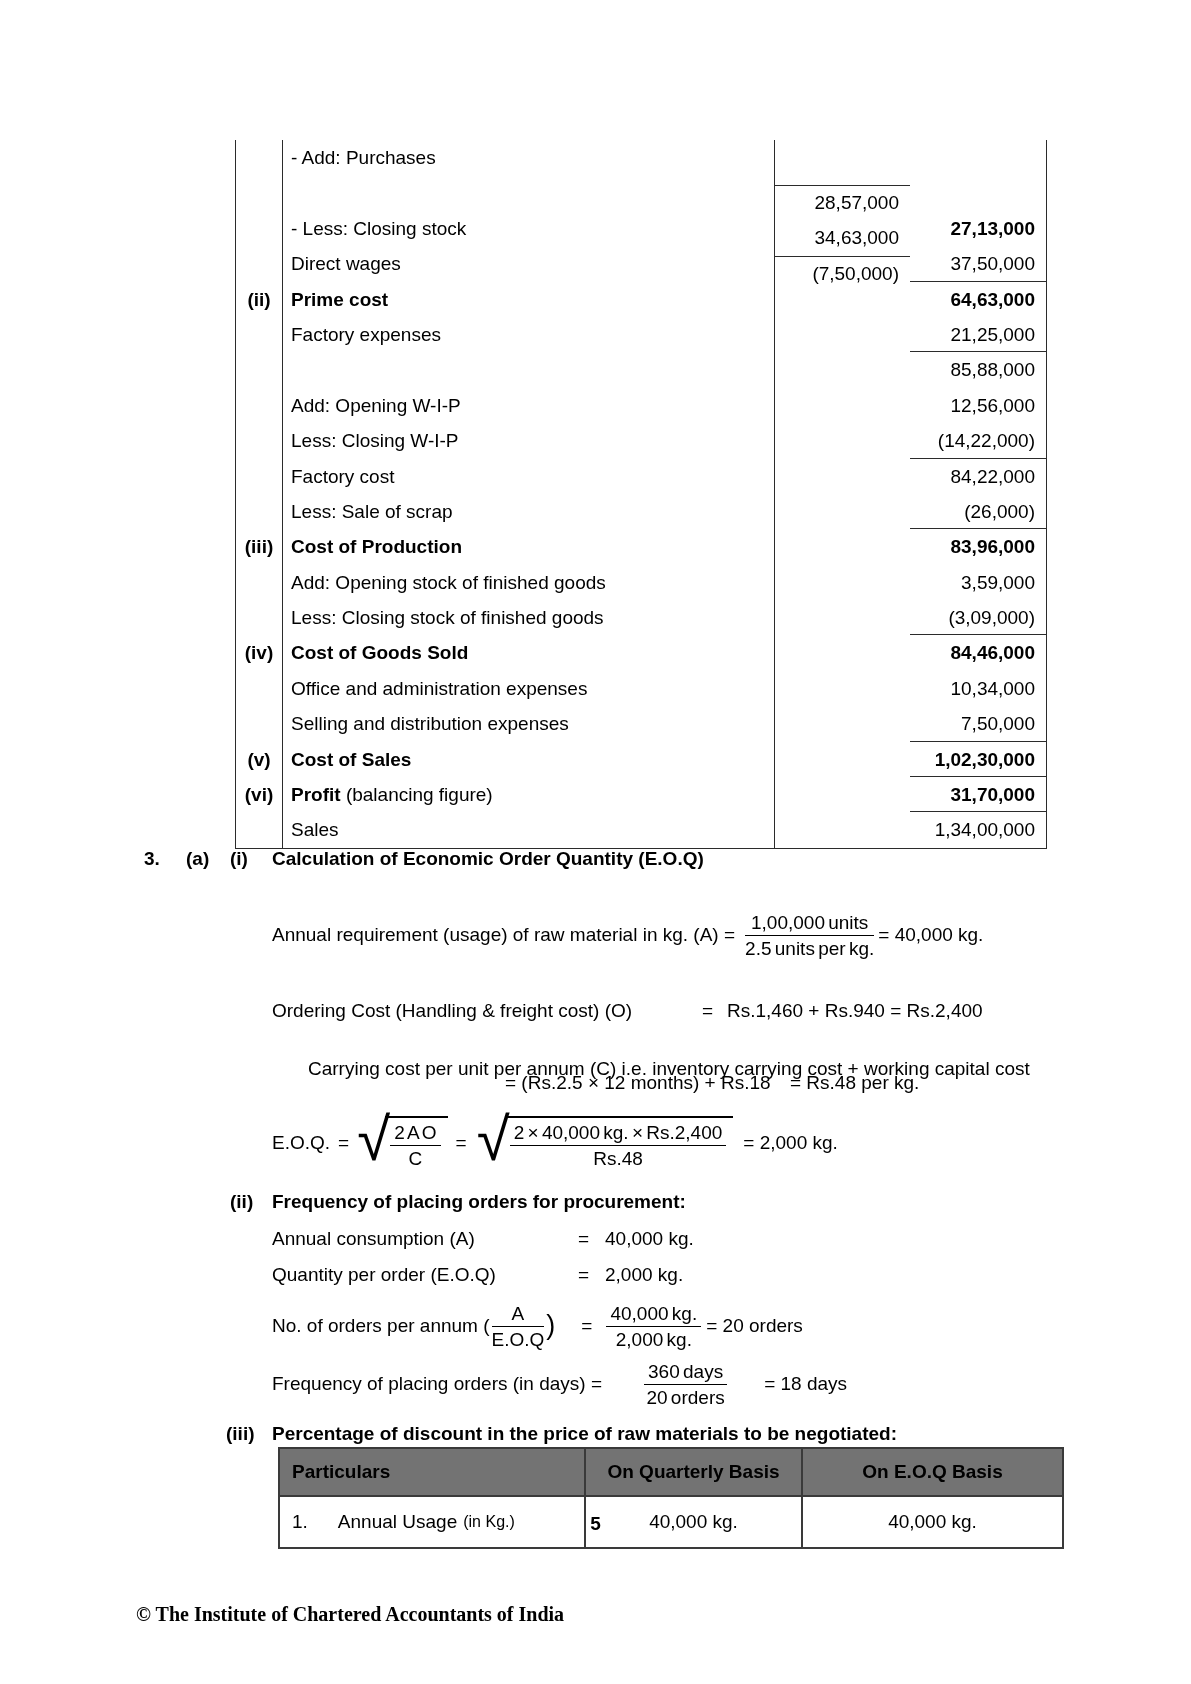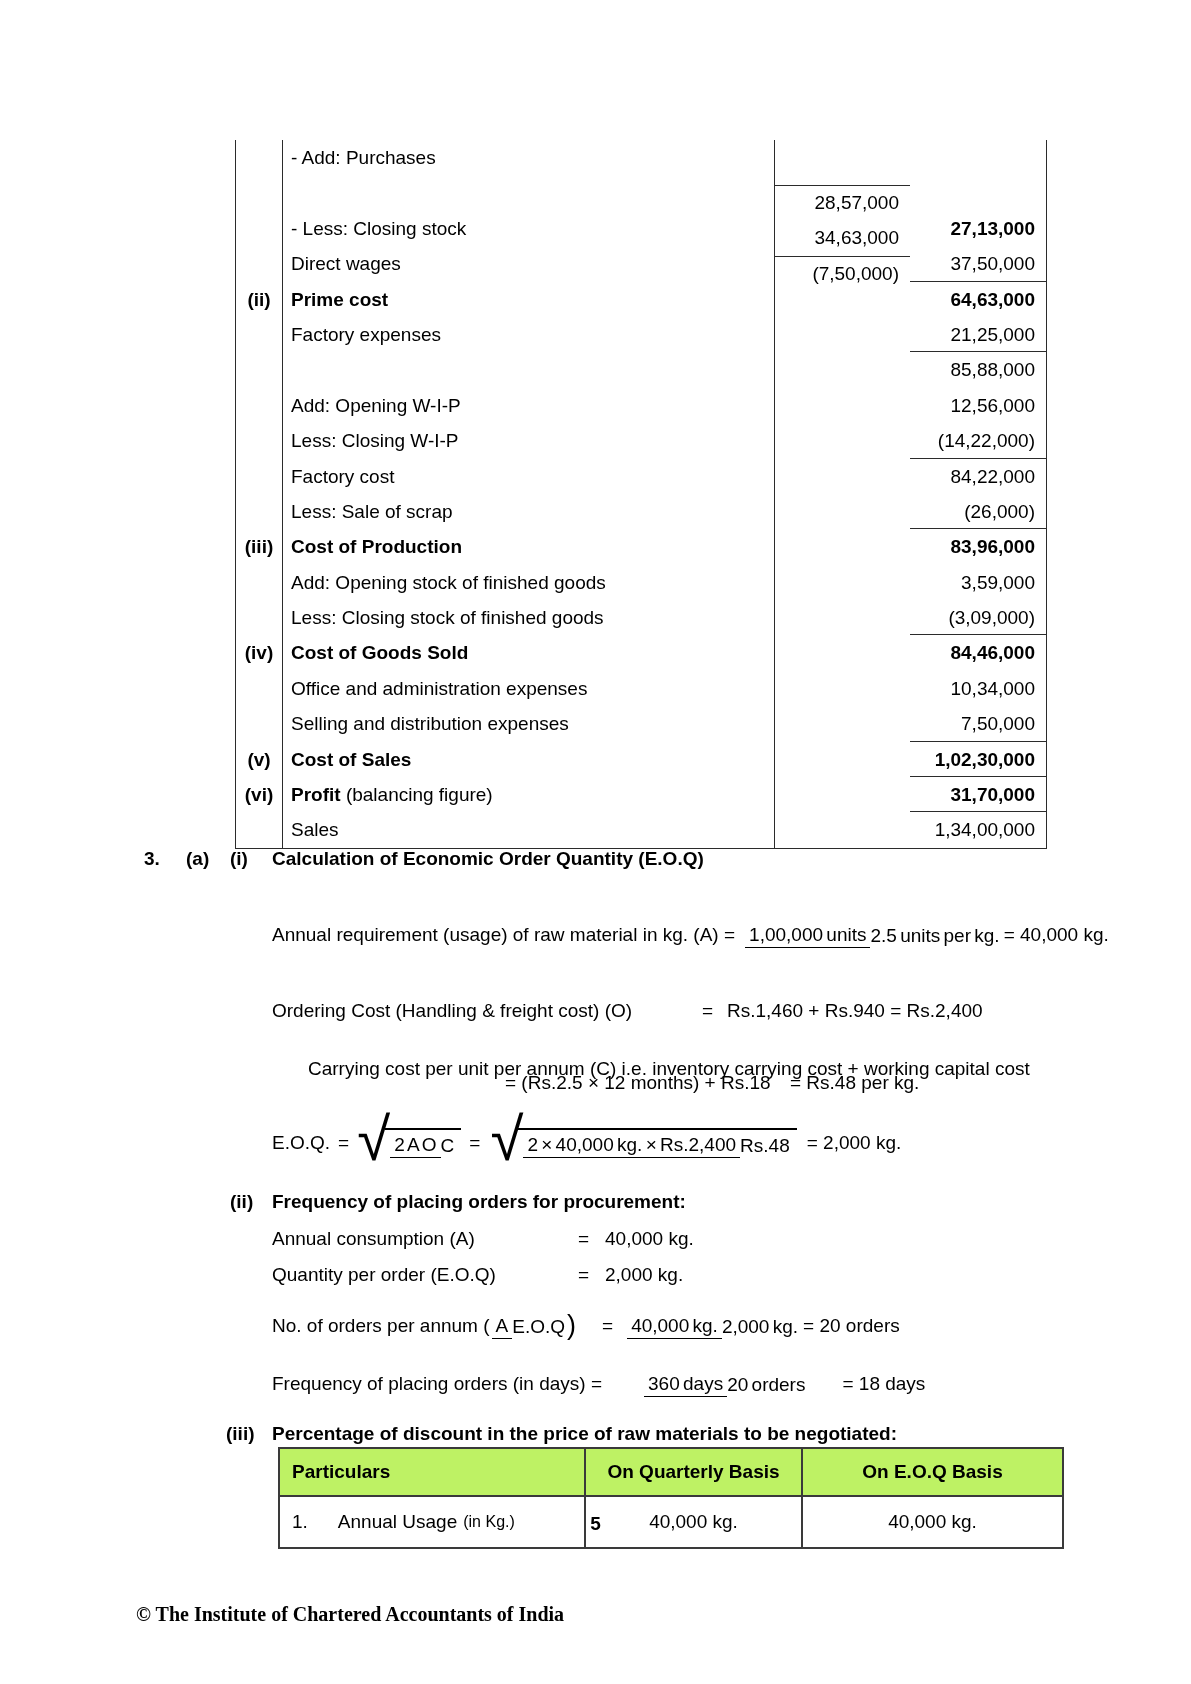--- a/index.html
+++ b/index.html
@@ -17,37 +17,37 @@
     border-left:1.5px solid #2b2b2b;border-right:1.5px solid #2b2b2b;border-bottom:1.5px solid #2b2b2b;
   }
   .ct-cell{font-size:19px;line-height:35.4px;white-space:nowrap;overflow:visible;}
   .ct-num{border-right:1.5px solid #2b2b2b;text-align:center;font-weight:bold;}
   .ct-label{border-right:1.5px solid #2b2b2b;padding-left:8px;}
   .ct-a1{border-right:1.5px solid #2b2b2b;text-align:right;padding-right:10px;margin-top:45px;}
   .ct-a2{text-align:right;padding-right:11px;}
   .ln{border-bottom:1.5px solid #2b2b2b;}
 
   
-  .frac{display:inline-flex;flex-direction:row;text-align:center;vertical-align:middle;word-spacing:-2px;}
+  .frac{display:inline-flex;flex-direction:column;text-align:center;vertical-align:middle;word-spacing:-2px;}
   .frac .fn{border-bottom:1.7px solid #000;padding:0 4px 1px 4px;font-size:19px;line-height:23px;}
   .frac .fd{padding-top:1px;font-size:19px;line-height:23px;}
   .flexline{display:flex;align-items:center;position:absolute;white-space:nowrap;}
   .sqrt{display:inline-flex;align-items:center;}
   .rad{font-size:60px;line-height:1;font-weight:400;margin-right:-5px;transform:translateY(-3px);}
   .radicand{border-top:2px solid #000;padding:3px 7px 0 5px;display:inline-flex;align-items:center;}
   .paren{font-size:27px;font-weight:400;transform:translateY(-1px);}
 
   
   .disc-table{
     position:absolute;left:278px;top:1447px;width:782px;
     display:grid;grid-template-columns:306px 217px 259px;
     border:2px solid #3a3a3a;
   }
   .dt-cell{font-size:19px;display:flex;align-items:center;}
-  .dt-head{background:#bef264;font-weight:bold;height:46px;border-bottom:2px solid #3a3a3a;}
+  .dt-head{background:#737373;font-weight:bold;height:46px;border-bottom:2px solid #3a3a3a;}
   .dt-body{height:50px;background:#fff;}
   .dt-right{border-right:2px solid #3a3a3a;}
   .dt-center{justify-content:center;text-align:right;}
   .dt-left{padding-left:12px;}
   .small{font-size:16px;}
   .gap8{margin-left:8px;} .gap10{margin-left:10px;} .gap14{margin-left:14px;}
 </style>
 </head>
 <body>
 

